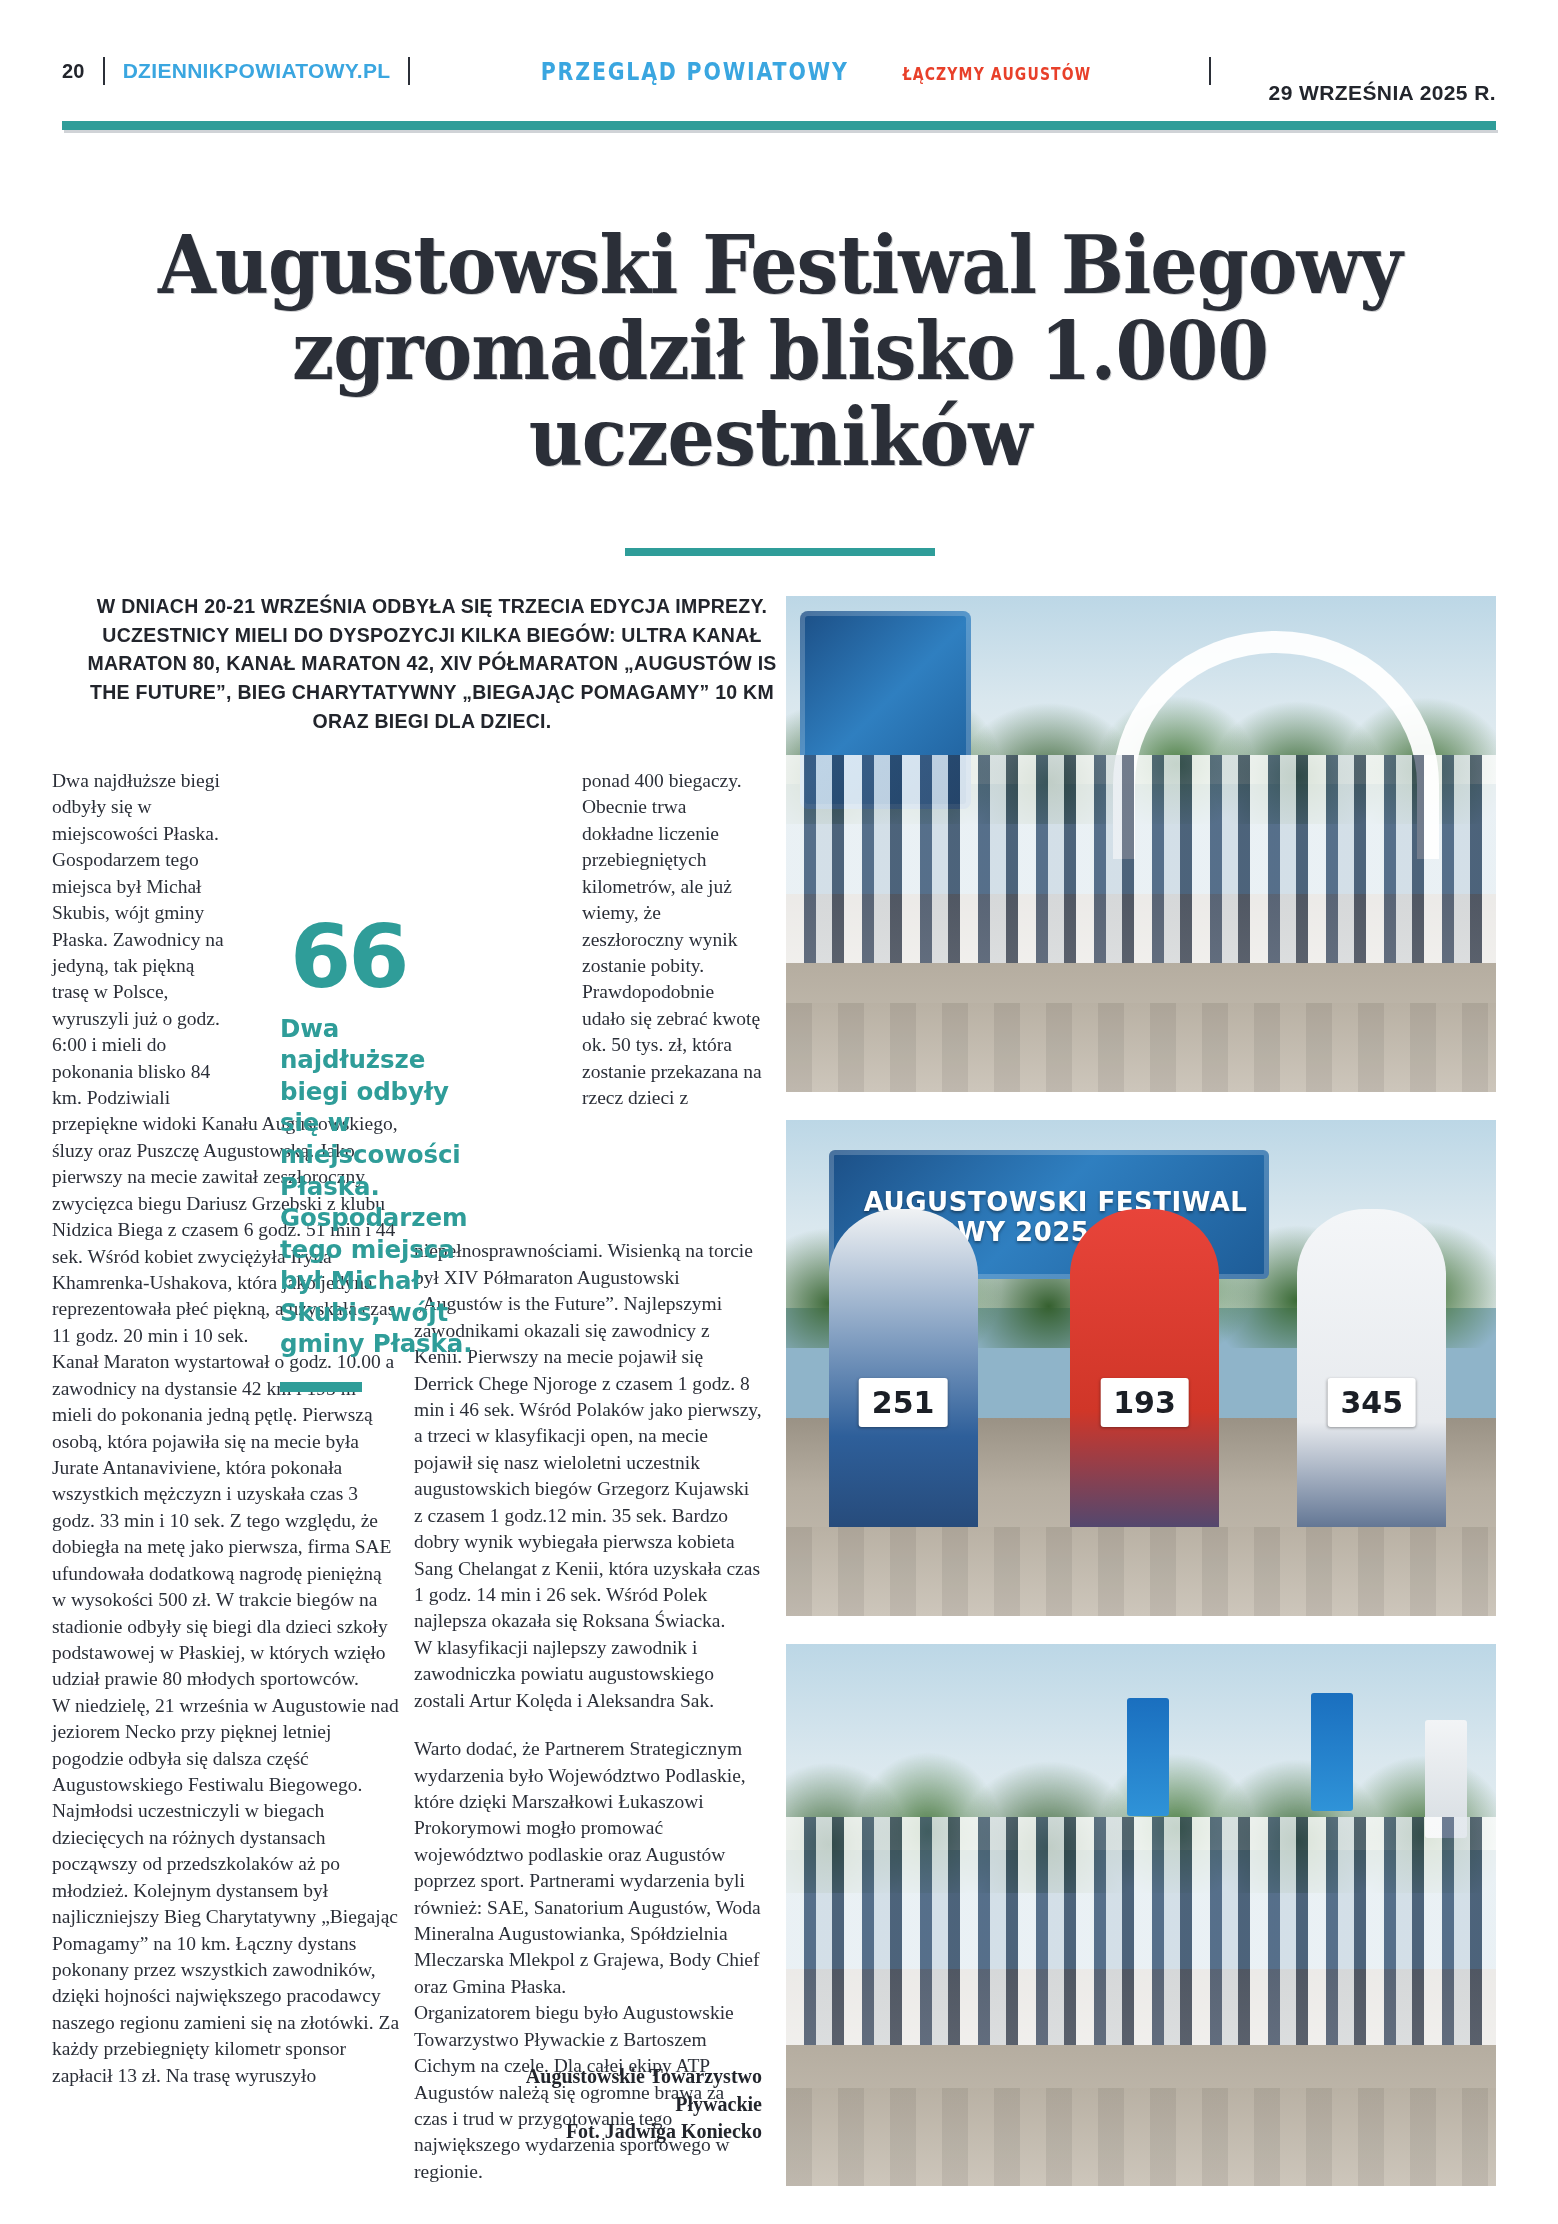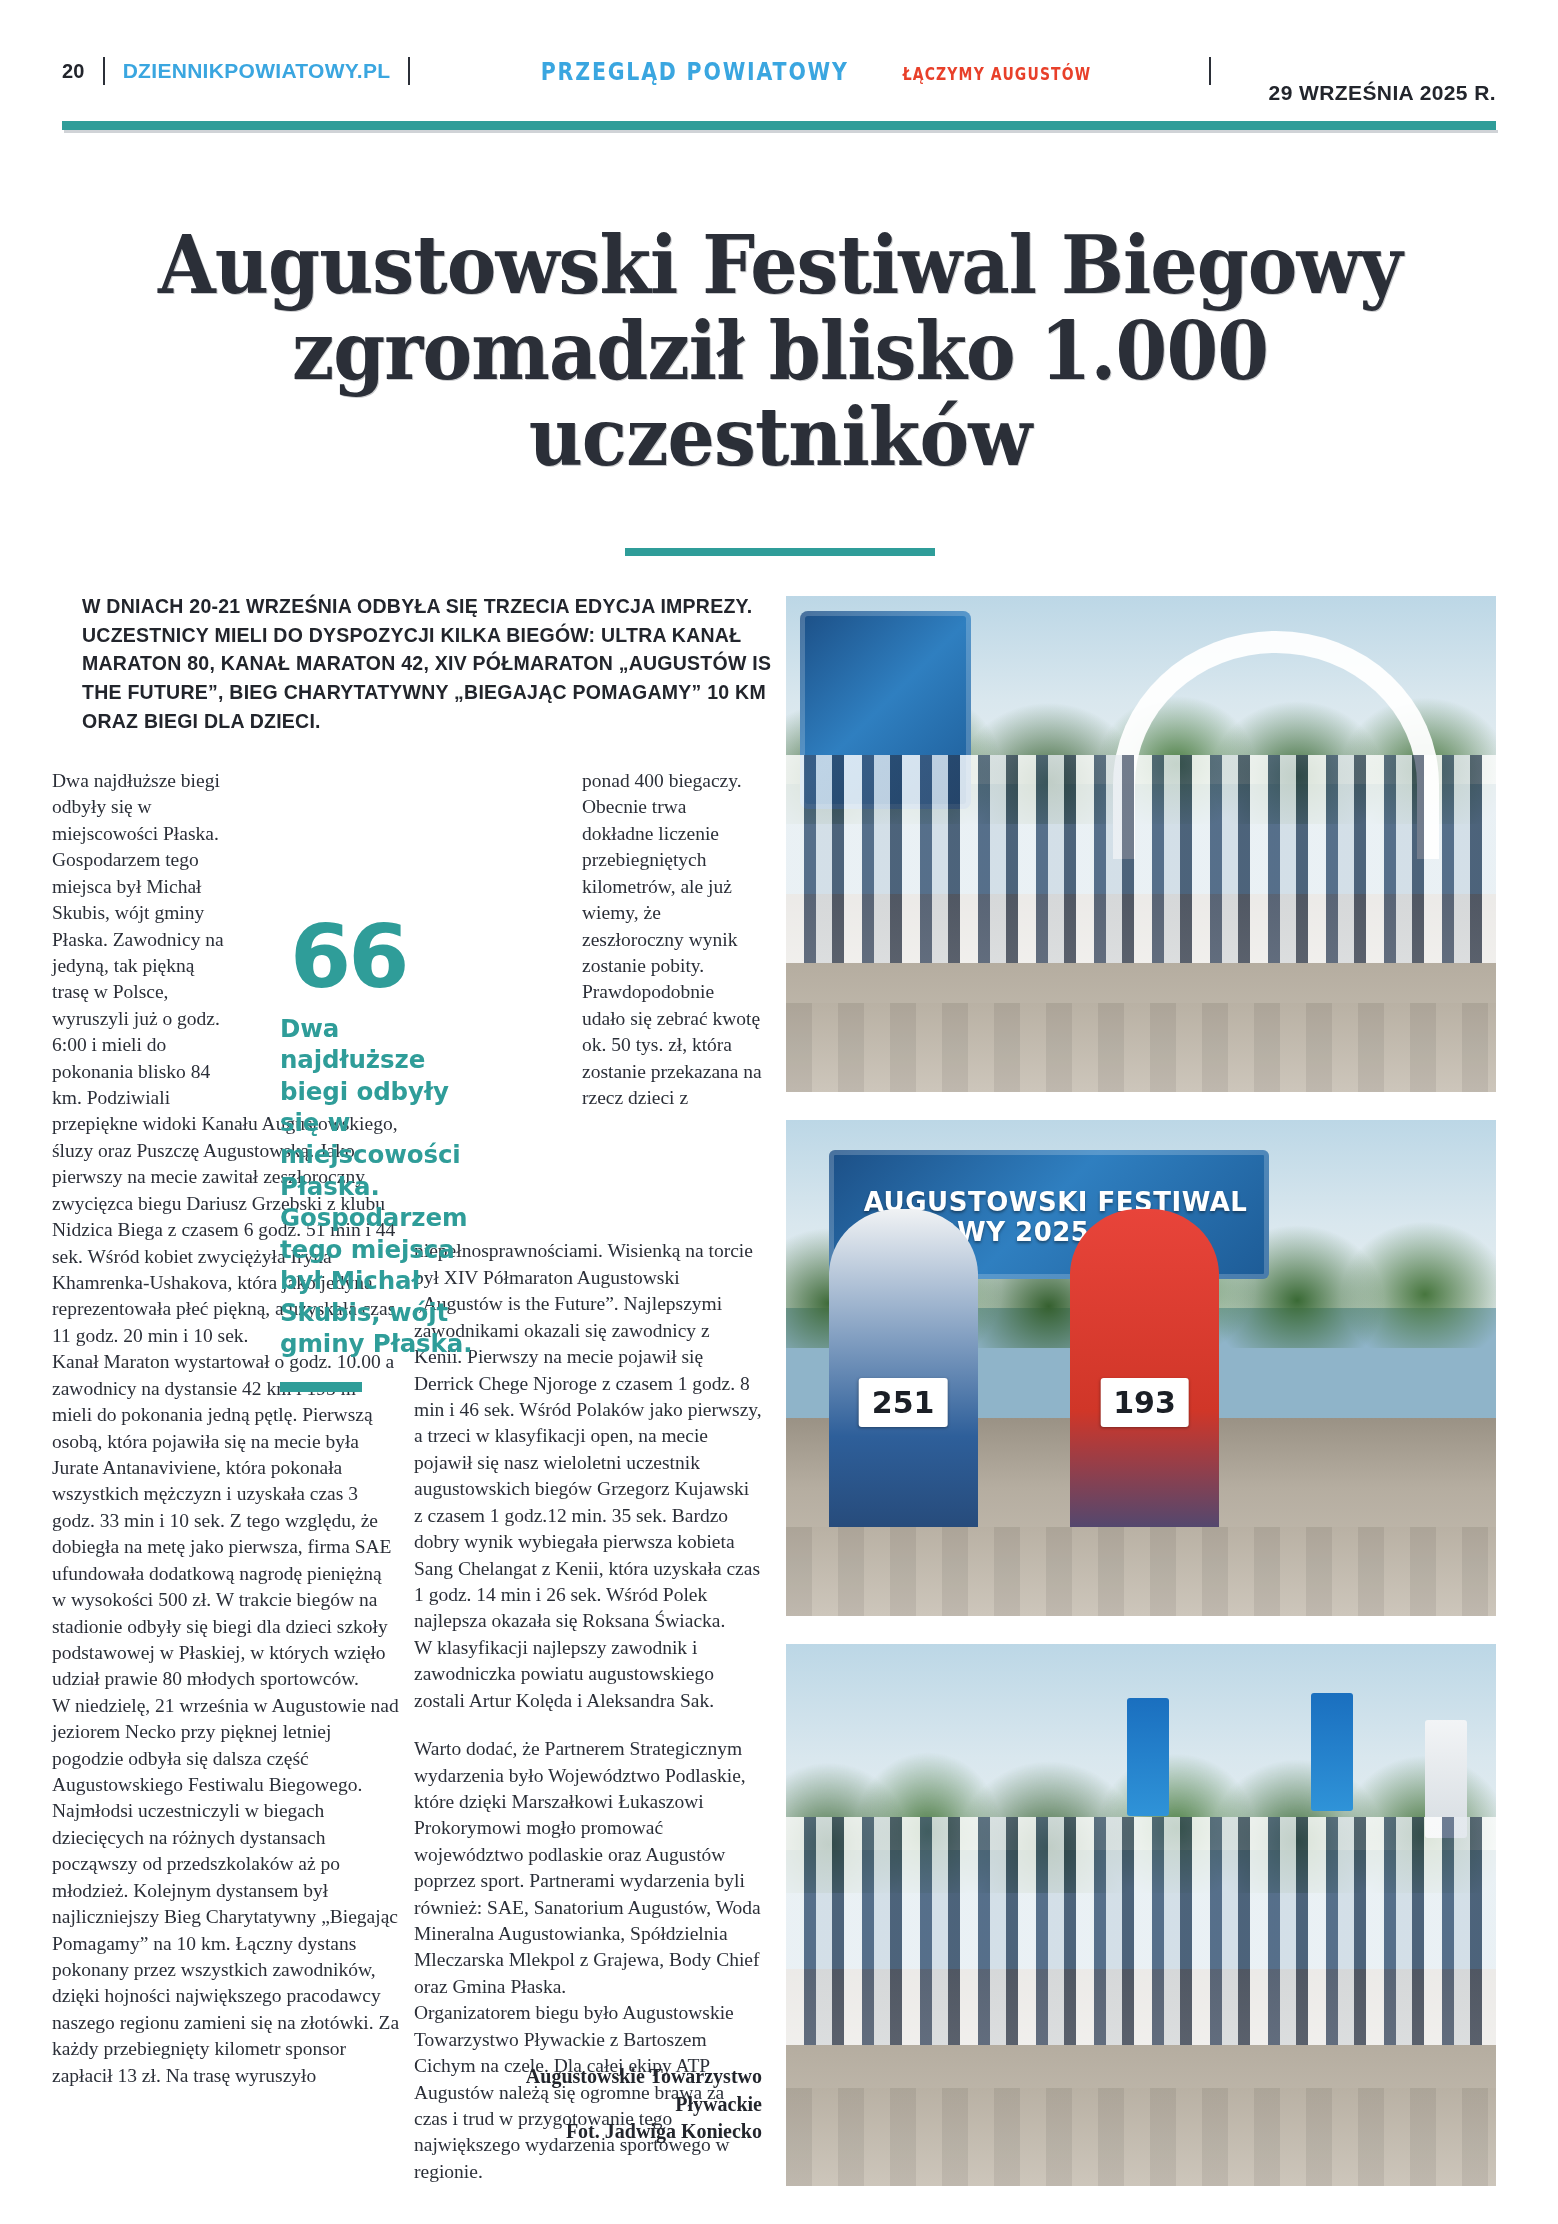--- a/index.html
+++ b/index.html
@@ -129,20 +129,21 @@
     height: 8px;
     background: #2f9d99;
   }
 
   
   .lead {
     position: absolute;
     left: 82px;
     top: 592px;
     width: 700px;
+    text-align: center;
     font-family: "Liberation Sans", "DejaVu Sans", sans-serif;
     font-weight: bold;
     font-size: 19.5px;
     line-height: 1.47;
     letter-spacing: 0.25px;
     color: #22252c;
   }
 
   
   .col {
@@ -399,20 +400,23 @@
   <div class="ground"></div>
   <div class="banner">
     <div class="banner-text">AUGUSTOWSKI FESTIWAL BIEGOWY 2025</div>
   </div>
   <div class="runner" style="left:6%;background:linear-gradient(180deg,#f0f2f4 0%,#2e5f9a 62%,#23416b 100%);">
     <div class="bib">251</div>
   </div>
   <div class="runner" style="left:40%;background:linear-gradient(180deg,#e8443a 0%,#d03628 55%,#1f4f8c 100%);">
     <div class="bib">193</div>
   </div>
+  <div class="runner" style="left:72%;background:linear-gradient(180deg,#f4f6f8 0%,#e7eaee 58%,#26416b 100%);">
+    <div class="bib">345</div>
+  </div>
   <div class="pavement"></div>
 </div>
 
 <div class="photo" id="photo-3">
   <div class="sky"></div>
   <div class="trees"></div>
   <div class="ground"></div>
   <div class="flag" style="left:48%;top:10%;"></div>
   <div class="flag" style="left:74%;top:9%;"></div>
   <div class="flag white" style="left:90%;top:14%;"></div>

